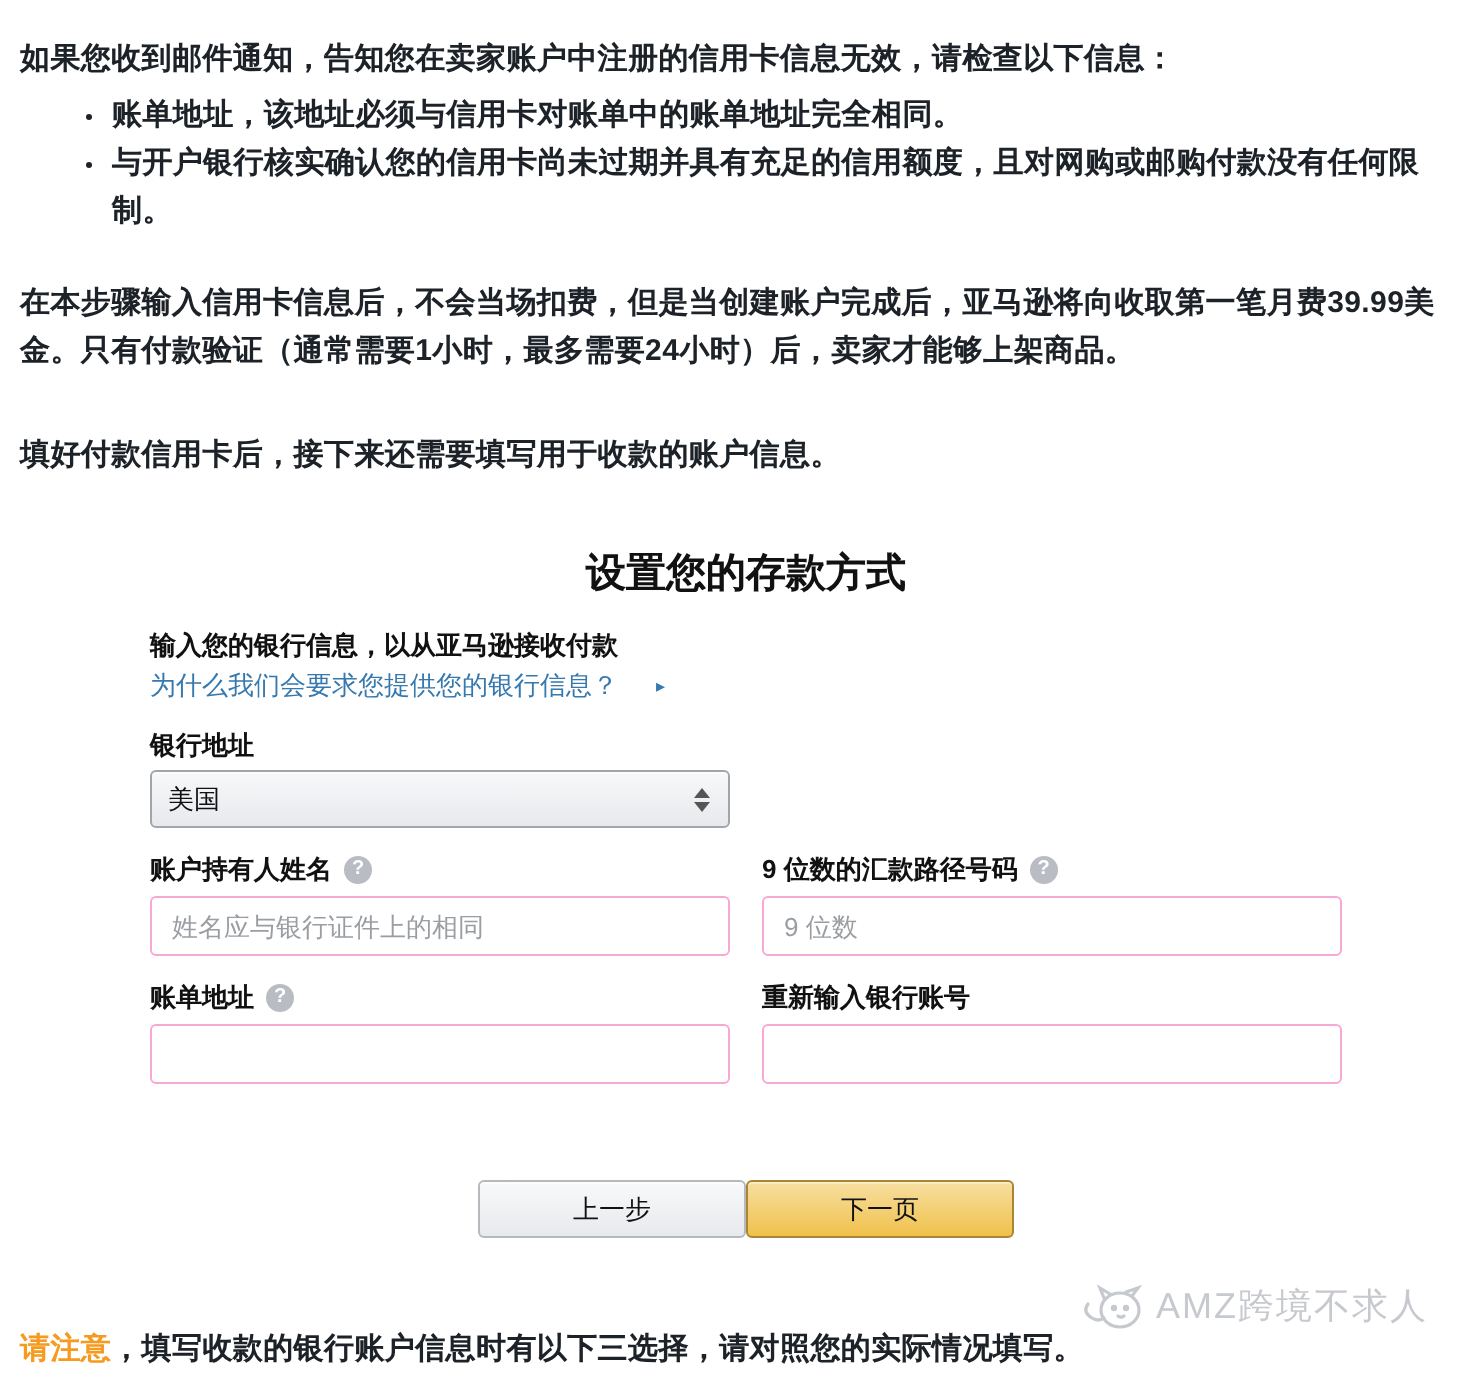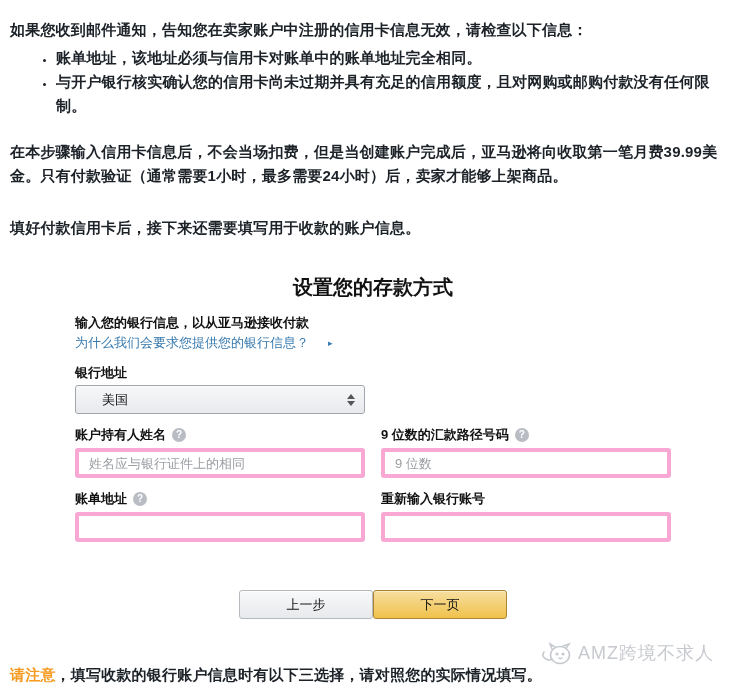--- a/index.html
+++ b/index.html
@@ -89,21 +89,21 @@
   }
   .select-box{
     position:relative;
     margin-top:3px;
     width:290px;height:29px;
     box-sizing:border-box;
     border:1px solid #a2a6ac;
     border-radius:3px;
     background:linear-gradient(#f7f8fa,#e7e9ec);
     display:flex;align-items:center;
-    padding:0 24px 0 26px;
+    padding:0 24px 0 8px;
     font-size:13px;color:#111;
     cursor:pointer;
     box-shadow:0 1px 0 rgba(255,255,255,.5) inset;
   }
   .select-arrows{
     position:absolute;right:9px;top:50%;
     transform:translateY(-50%);
     display:flex;flex-direction:column;gap:2px;
   }
   .select-arrows i{
@@ -115,21 +115,21 @@
   .select-arrows i.down{border-top:5px solid #555;}
   .cols{
     display:flex;
     gap:16px;
   }
   .col{width:290px;}
   .text-input{
     margin-top:4px;
     width:290px;height:30px;
     box-sizing:border-box;
-    border:4px solid #f9a8d4;
+    border:1px solid #f9a8d4;
     border-radius:3px;
     background:#ffffff;
     padding:0 10px;
     font-size:13px;
     font-family:"Liberation Sans","DejaVu Sans",sans-serif;
     color:#111;
     outline:none;
   }
   .text-input::placeholder{color:#9a9ea3;opacity:1;}
   .buttons-row{

